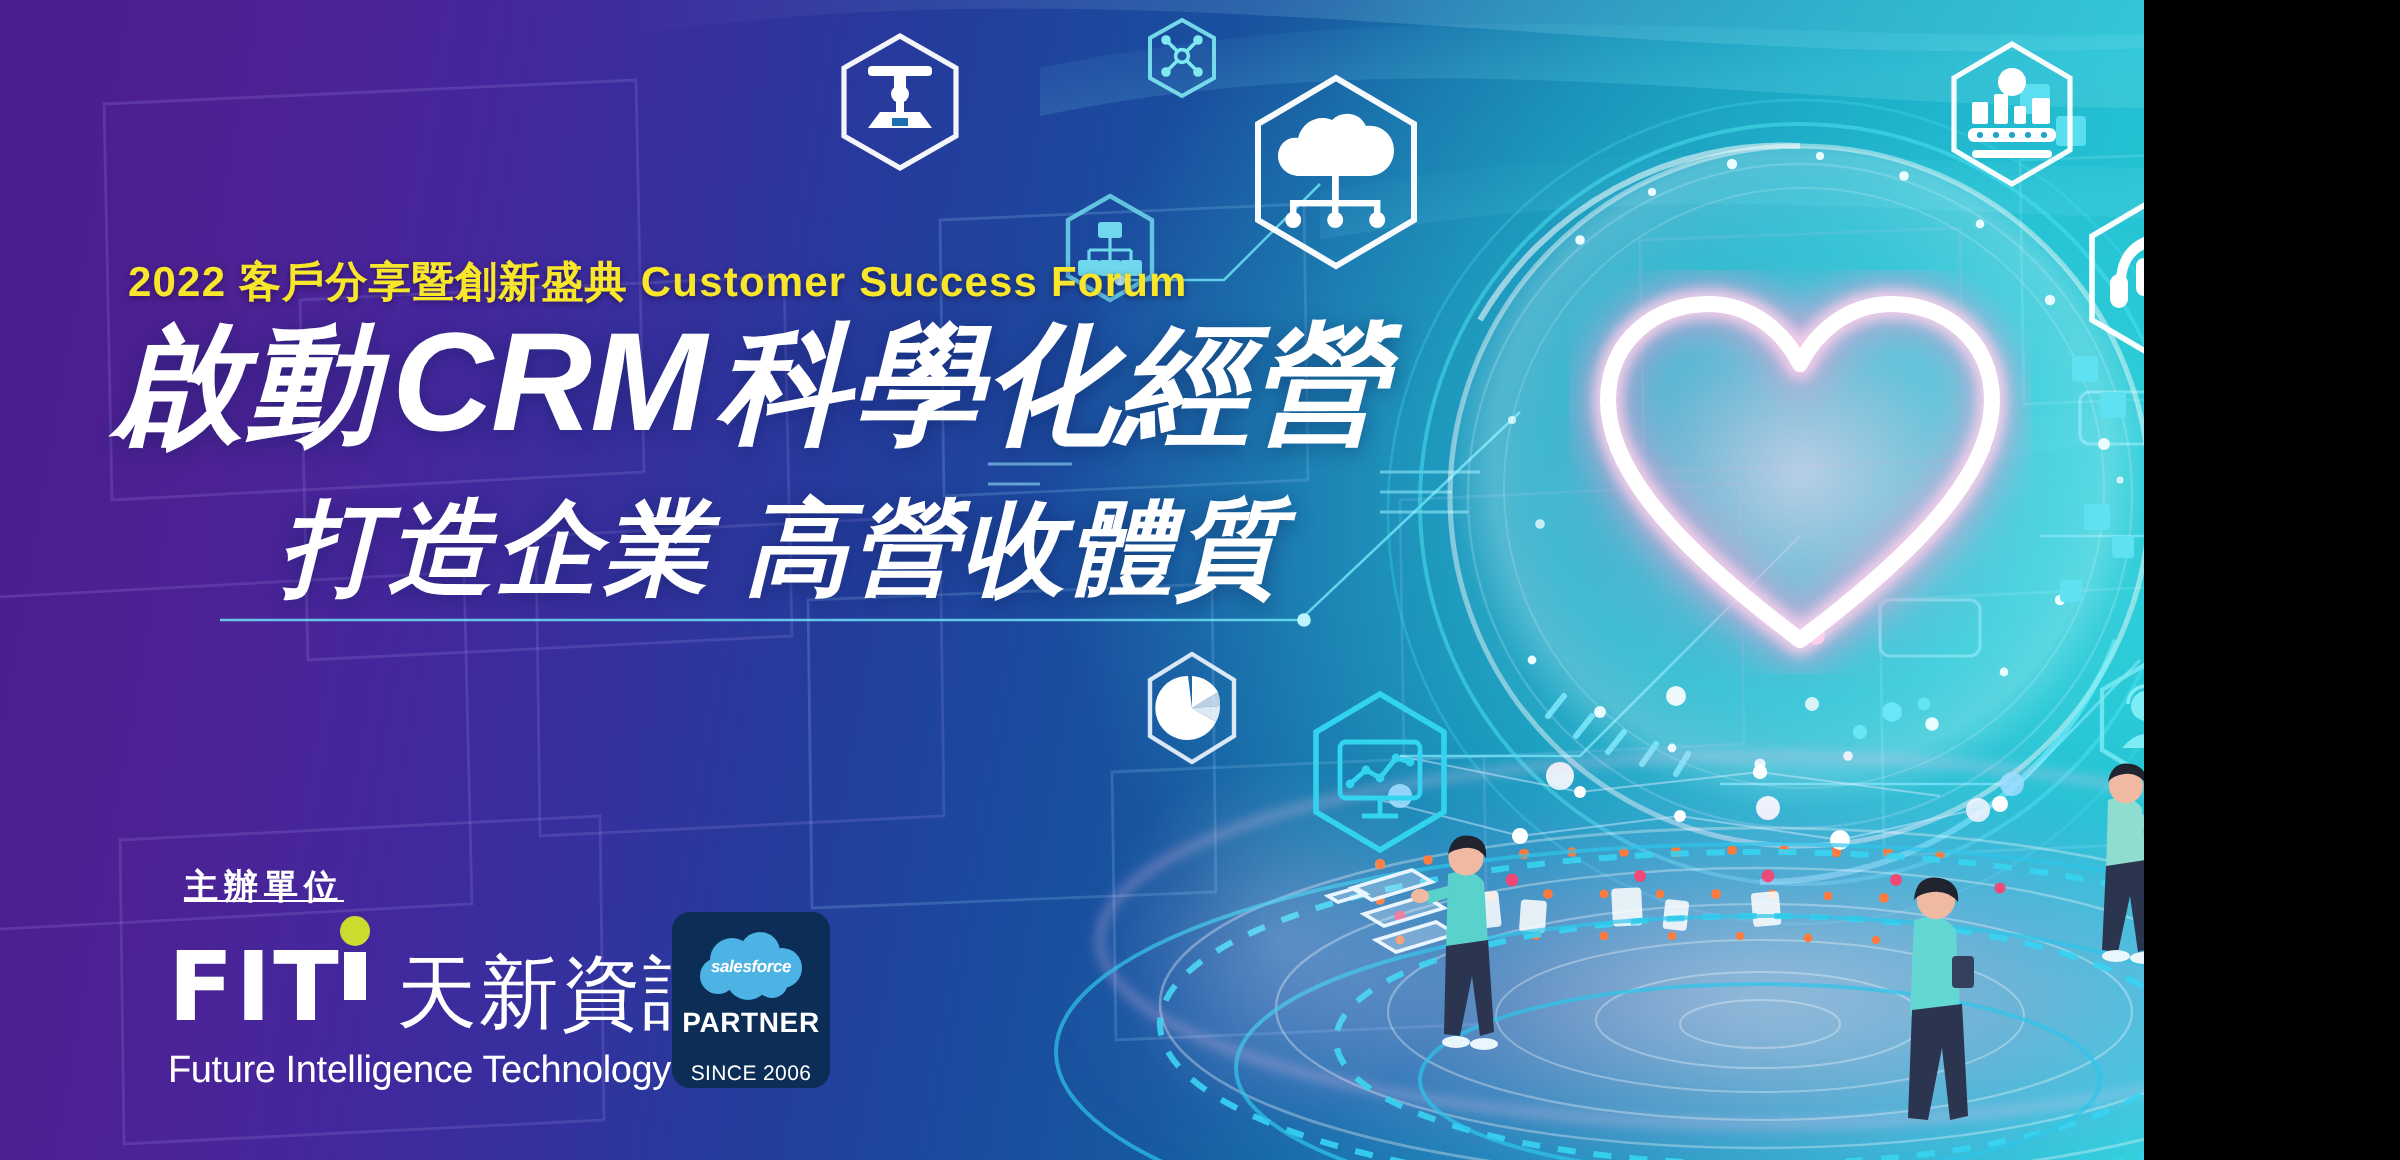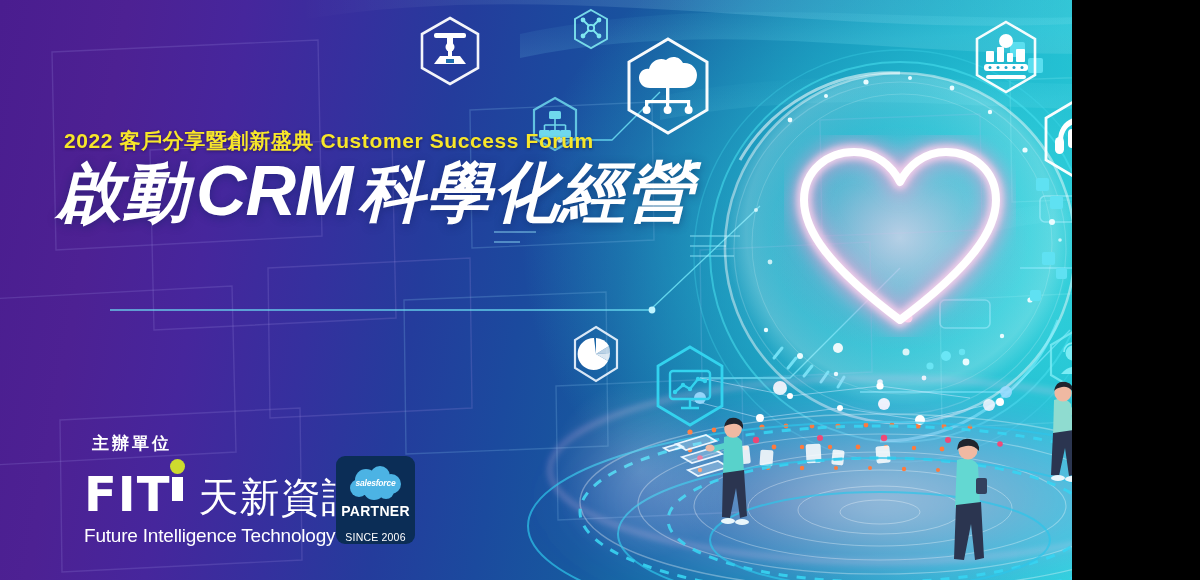--- a/index.html
+++ b/index.html
@@ -46,21 +46,21 @@
   .headline2{
     position:absolute;left:140px;top:240px;
     font-size:52px;font-weight:bold;font-style:italic;
     color:#ffffff;white-space:nowrap;letter-spacing:2px;
     text-shadow:0 2px 10px rgba(10,30,90,.45);
   }
 
   
   .host-label{
     position:absolute;left:92px;top:432px;
-    font-size:17px;font-weight:bold;color:#ffffff;letter-spacing:3px;
+    font-size:17px;font-weight:bold;color:#ffffff;letter-spacing:3px;text-decoration:underline;
   }
   .logo-fiti{position:absolute;left:84px;top:470px;}
   .fiti-mark{display:flex;align-items:baseline;white-space:nowrap;}
   .fiti-letters{
     font-size:48px;font-weight:bold;color:#fff;letter-spacing:1px;
     font-family:"DejaVu Sans","Liberation Sans",sans-serif;
     line-height:1;
   }
   .fiti-i{position:relative;display:inline-block;width:14px;}
   .fiti-i .stem{
@@ -602,20 +602,21 @@
       <circle cx="968" cy="450" r="9.6" fill="#f0b9a2"></circle>
       <path d="M 957 450 q 1 -13 13 -11 q 10 2 9 12 q -5 -6 -13 -5 q -7 1 -9 4 z" fill="#20242e"></path>
       <rect x="976" y="478" width="11" height="16" rx="2" fill="#33405e"></rect>
     </g>
   </svg>
 
   <div class="subtitle">2022 客戶分享暨創新盛典 Customer Success Forum</div>
 
   <div class="headline1"><span>啟動</span><span class="en">CRM</span><span>科學化經營</span></div>
 
+  <div class="headline2">打造企業 高營收體質</div>
 
   <div class="host-label">主辦單位</div>
 
   <div class="logo-fiti">
     <div class="fiti-mark">
       <span class="fiti-letters">FIT</span>
       <span class="fiti-i">
         <span class="stem"></span>
         <span class="dot"></span>
       </span>

